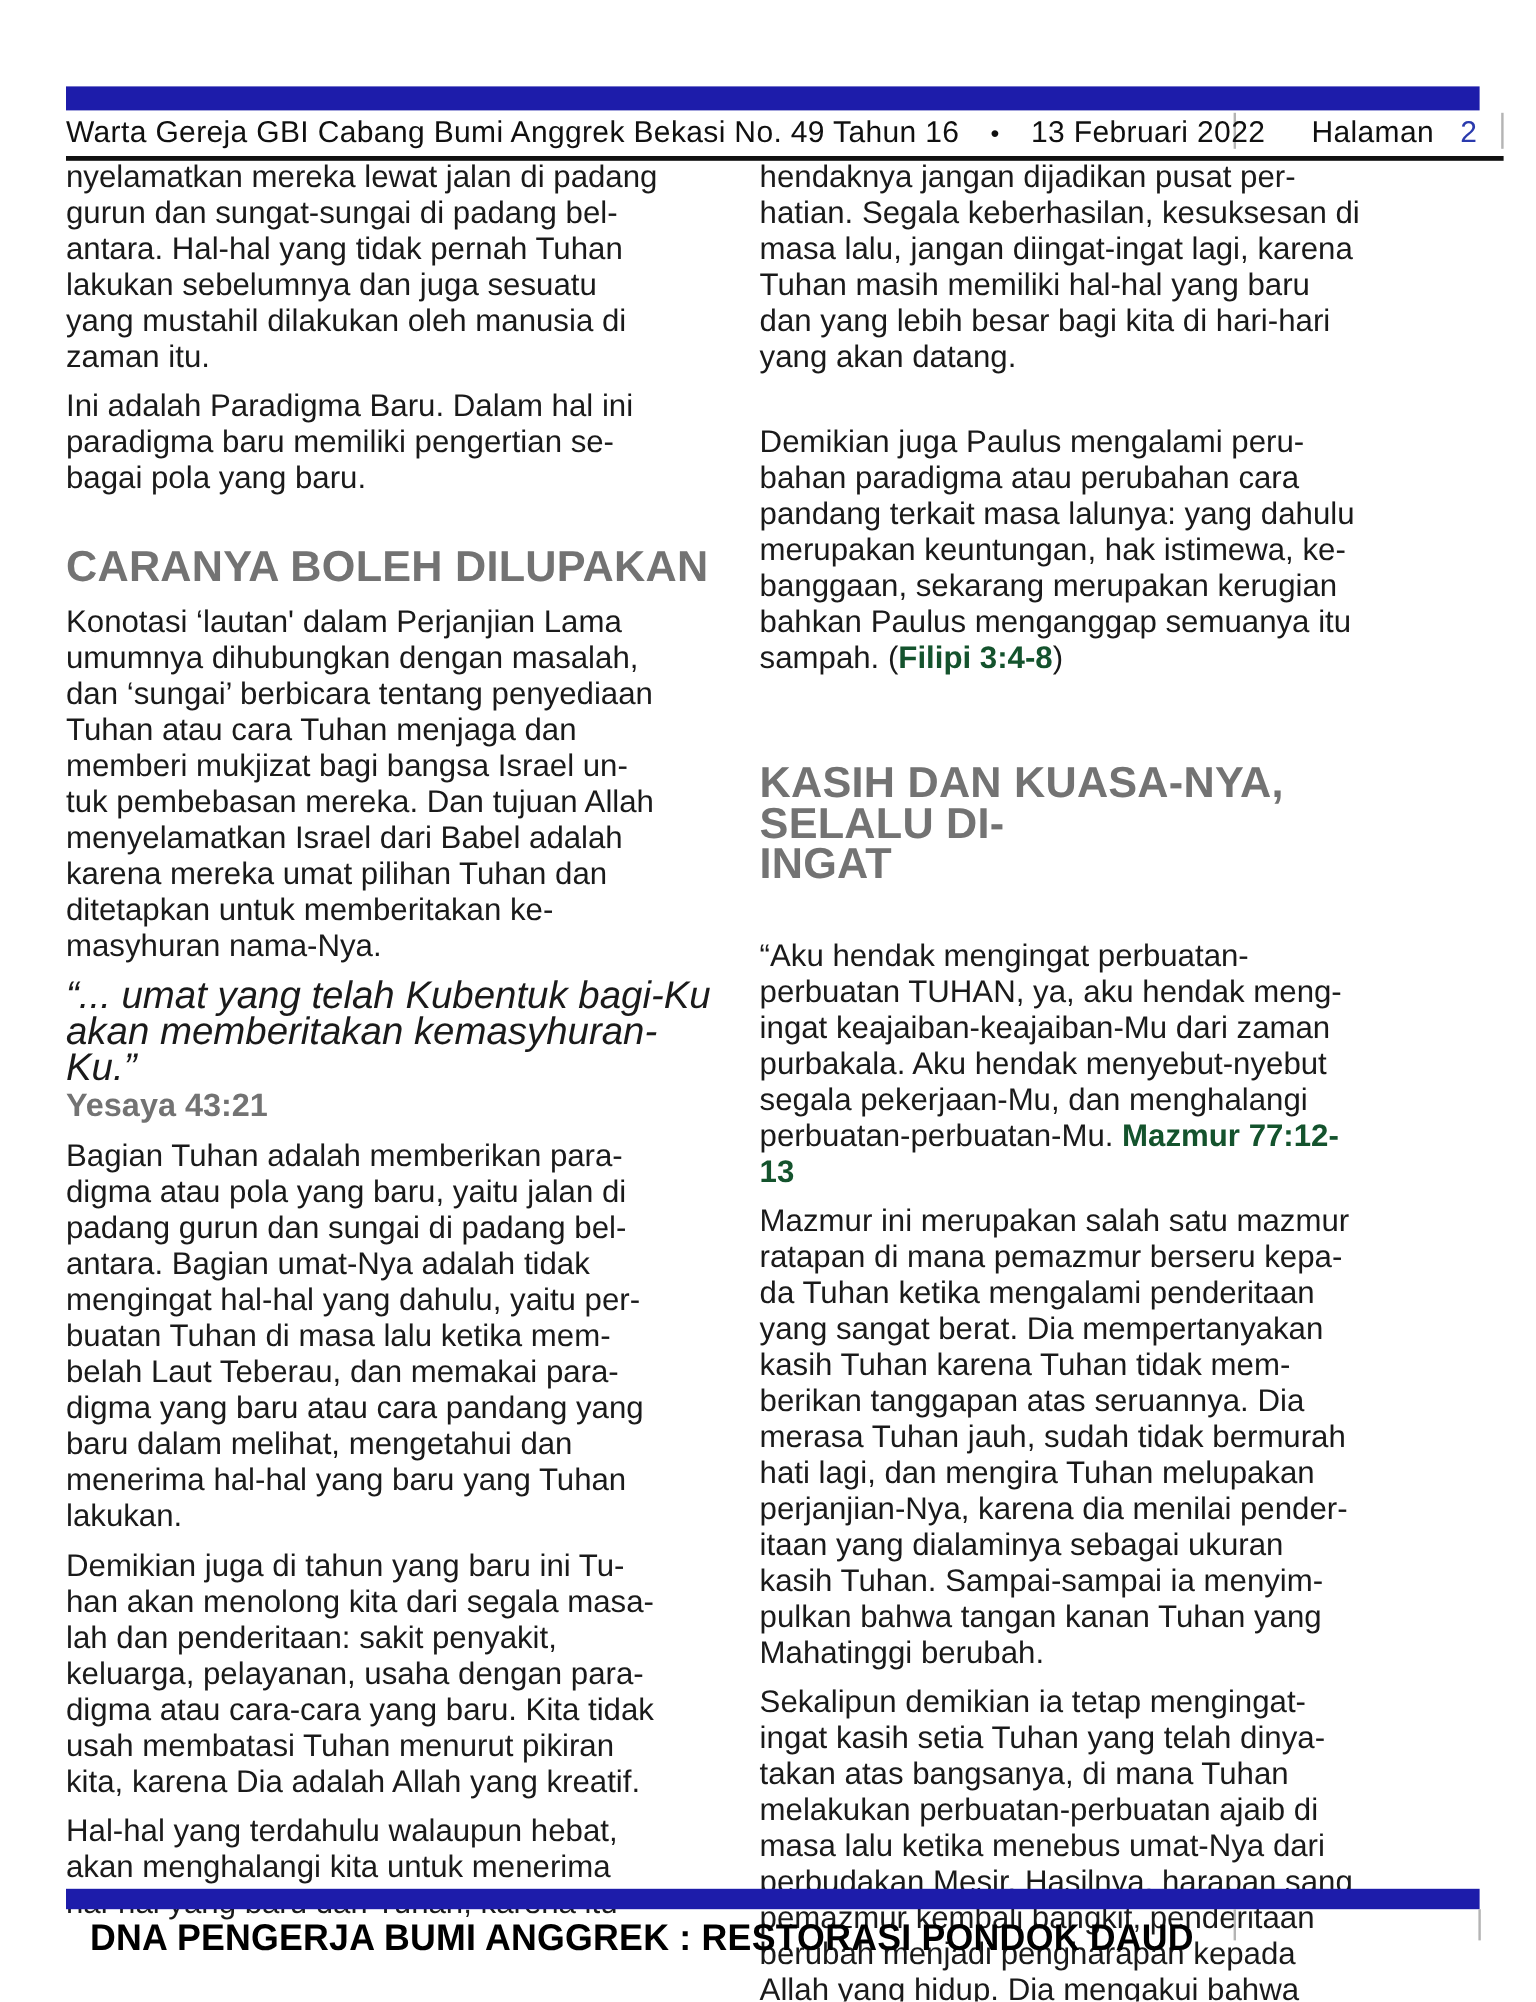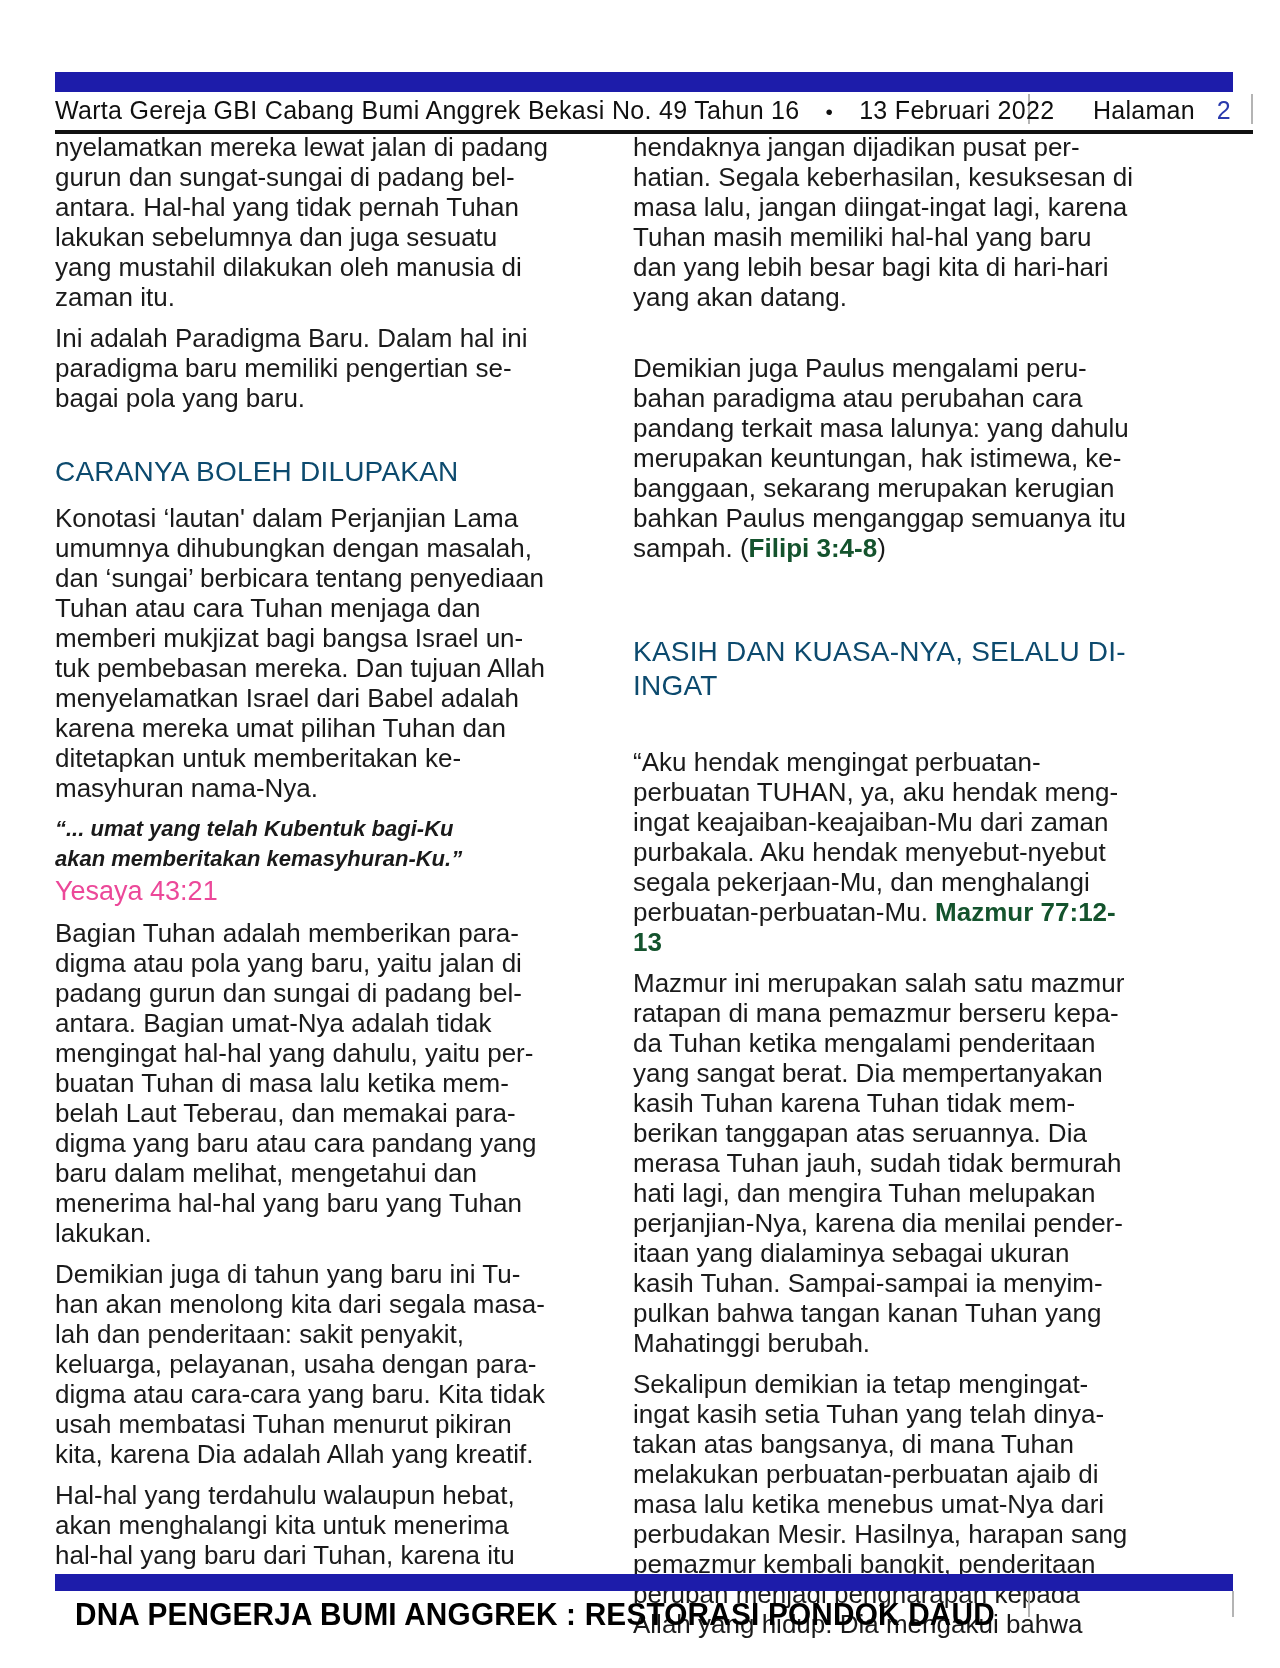--- a/index.html
+++ b/index.html
@@ -70,42 +70,41 @@
   .col-left  { width: 548px; }
   .col-right { width: 588px; }
   .body-p {
     font-size: 26px;
     line-height: 30px;
     margin: 0 0 11px 0;
     white-space: pre-line;
   }
   .pre { white-space: pre-line; }
   .section-heading {
-    font-size: 28px;
+    font-size: 36px;
     line-height: 34px;
-    font-weight: normal;
-    color: #0c4a6e;
+    font-weight: bold;
+    color: #737373;
     margin: 42px 0 14px 0;
     white-space: pre-line;
     letter-spacing: 0.2px;
   }
   .quote {
     font-style: italic;
-    font-size: 22px;
+    font-size: 32px;
     line-height: 30px;
     margin: 0 0 2px 0;
     white-space: pre-line;
+  }
+  .verse-ref {
     font-weight: bold;
-  }
-  .verse-ref {
-    font-weight: normal;
     font-size: 27px;
     line-height: 31px;
     margin: 0 0 11px 0;
-    color: #ec4899;
+    color: #737373;
   }
   .quote-mixed {
     font-size: 26px;
     line-height: 30px;
     margin: 0 0 11px 0;
     white-space: pre-line;
   }
   .quote-mixed .it { }
   .quote-mixed b, .body-p b { font-weight: bold; color: #14532d; }
   .tail-line { display: block; }

